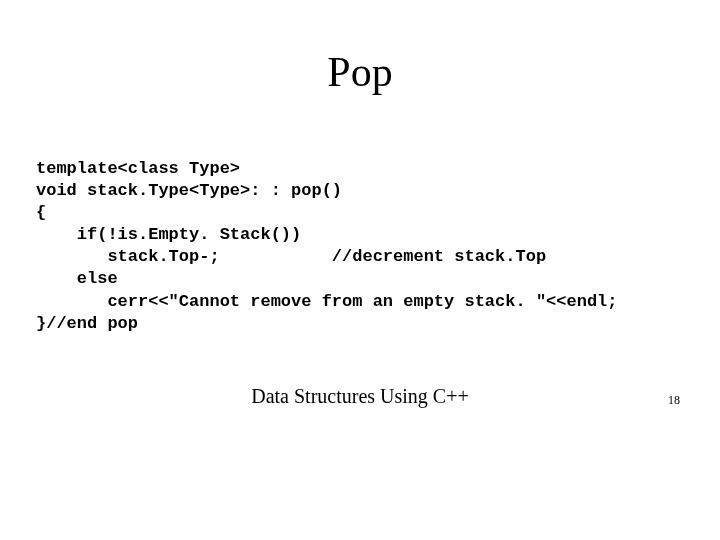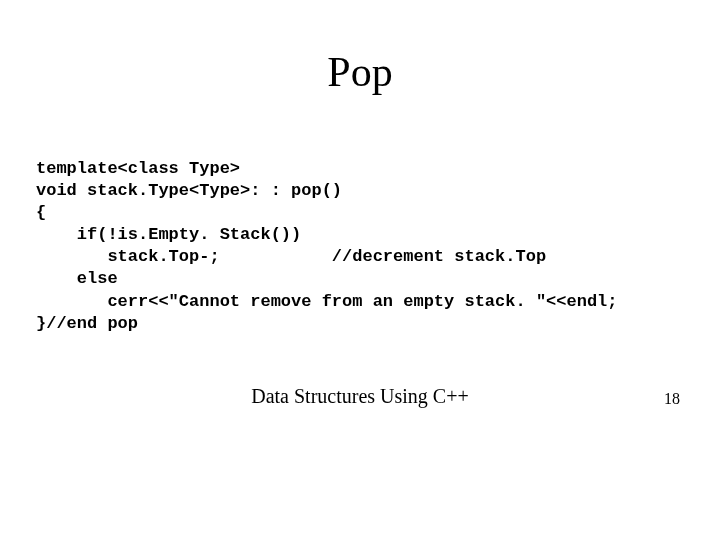--- a/index.html
+++ b/index.html
@@ -43,21 +43,21 @@
     bottom: 28px;
     left: 0;
     width: 100%;
     text-align: center;
     font-size: 20px;
   }
   .footer-right {
     position: absolute;
     bottom: 28px;
     right: 40px;
-    font-size: 16px;
+    font-size: 12px;
   }
 </style>
 </head>
 <body>
 
 <div class="slide">
   <div class="title">Pop</div>
   <div class="code">template&lt;class Type&gt;
 void stack.Type&lt;Type&gt;: : pop()
 {

